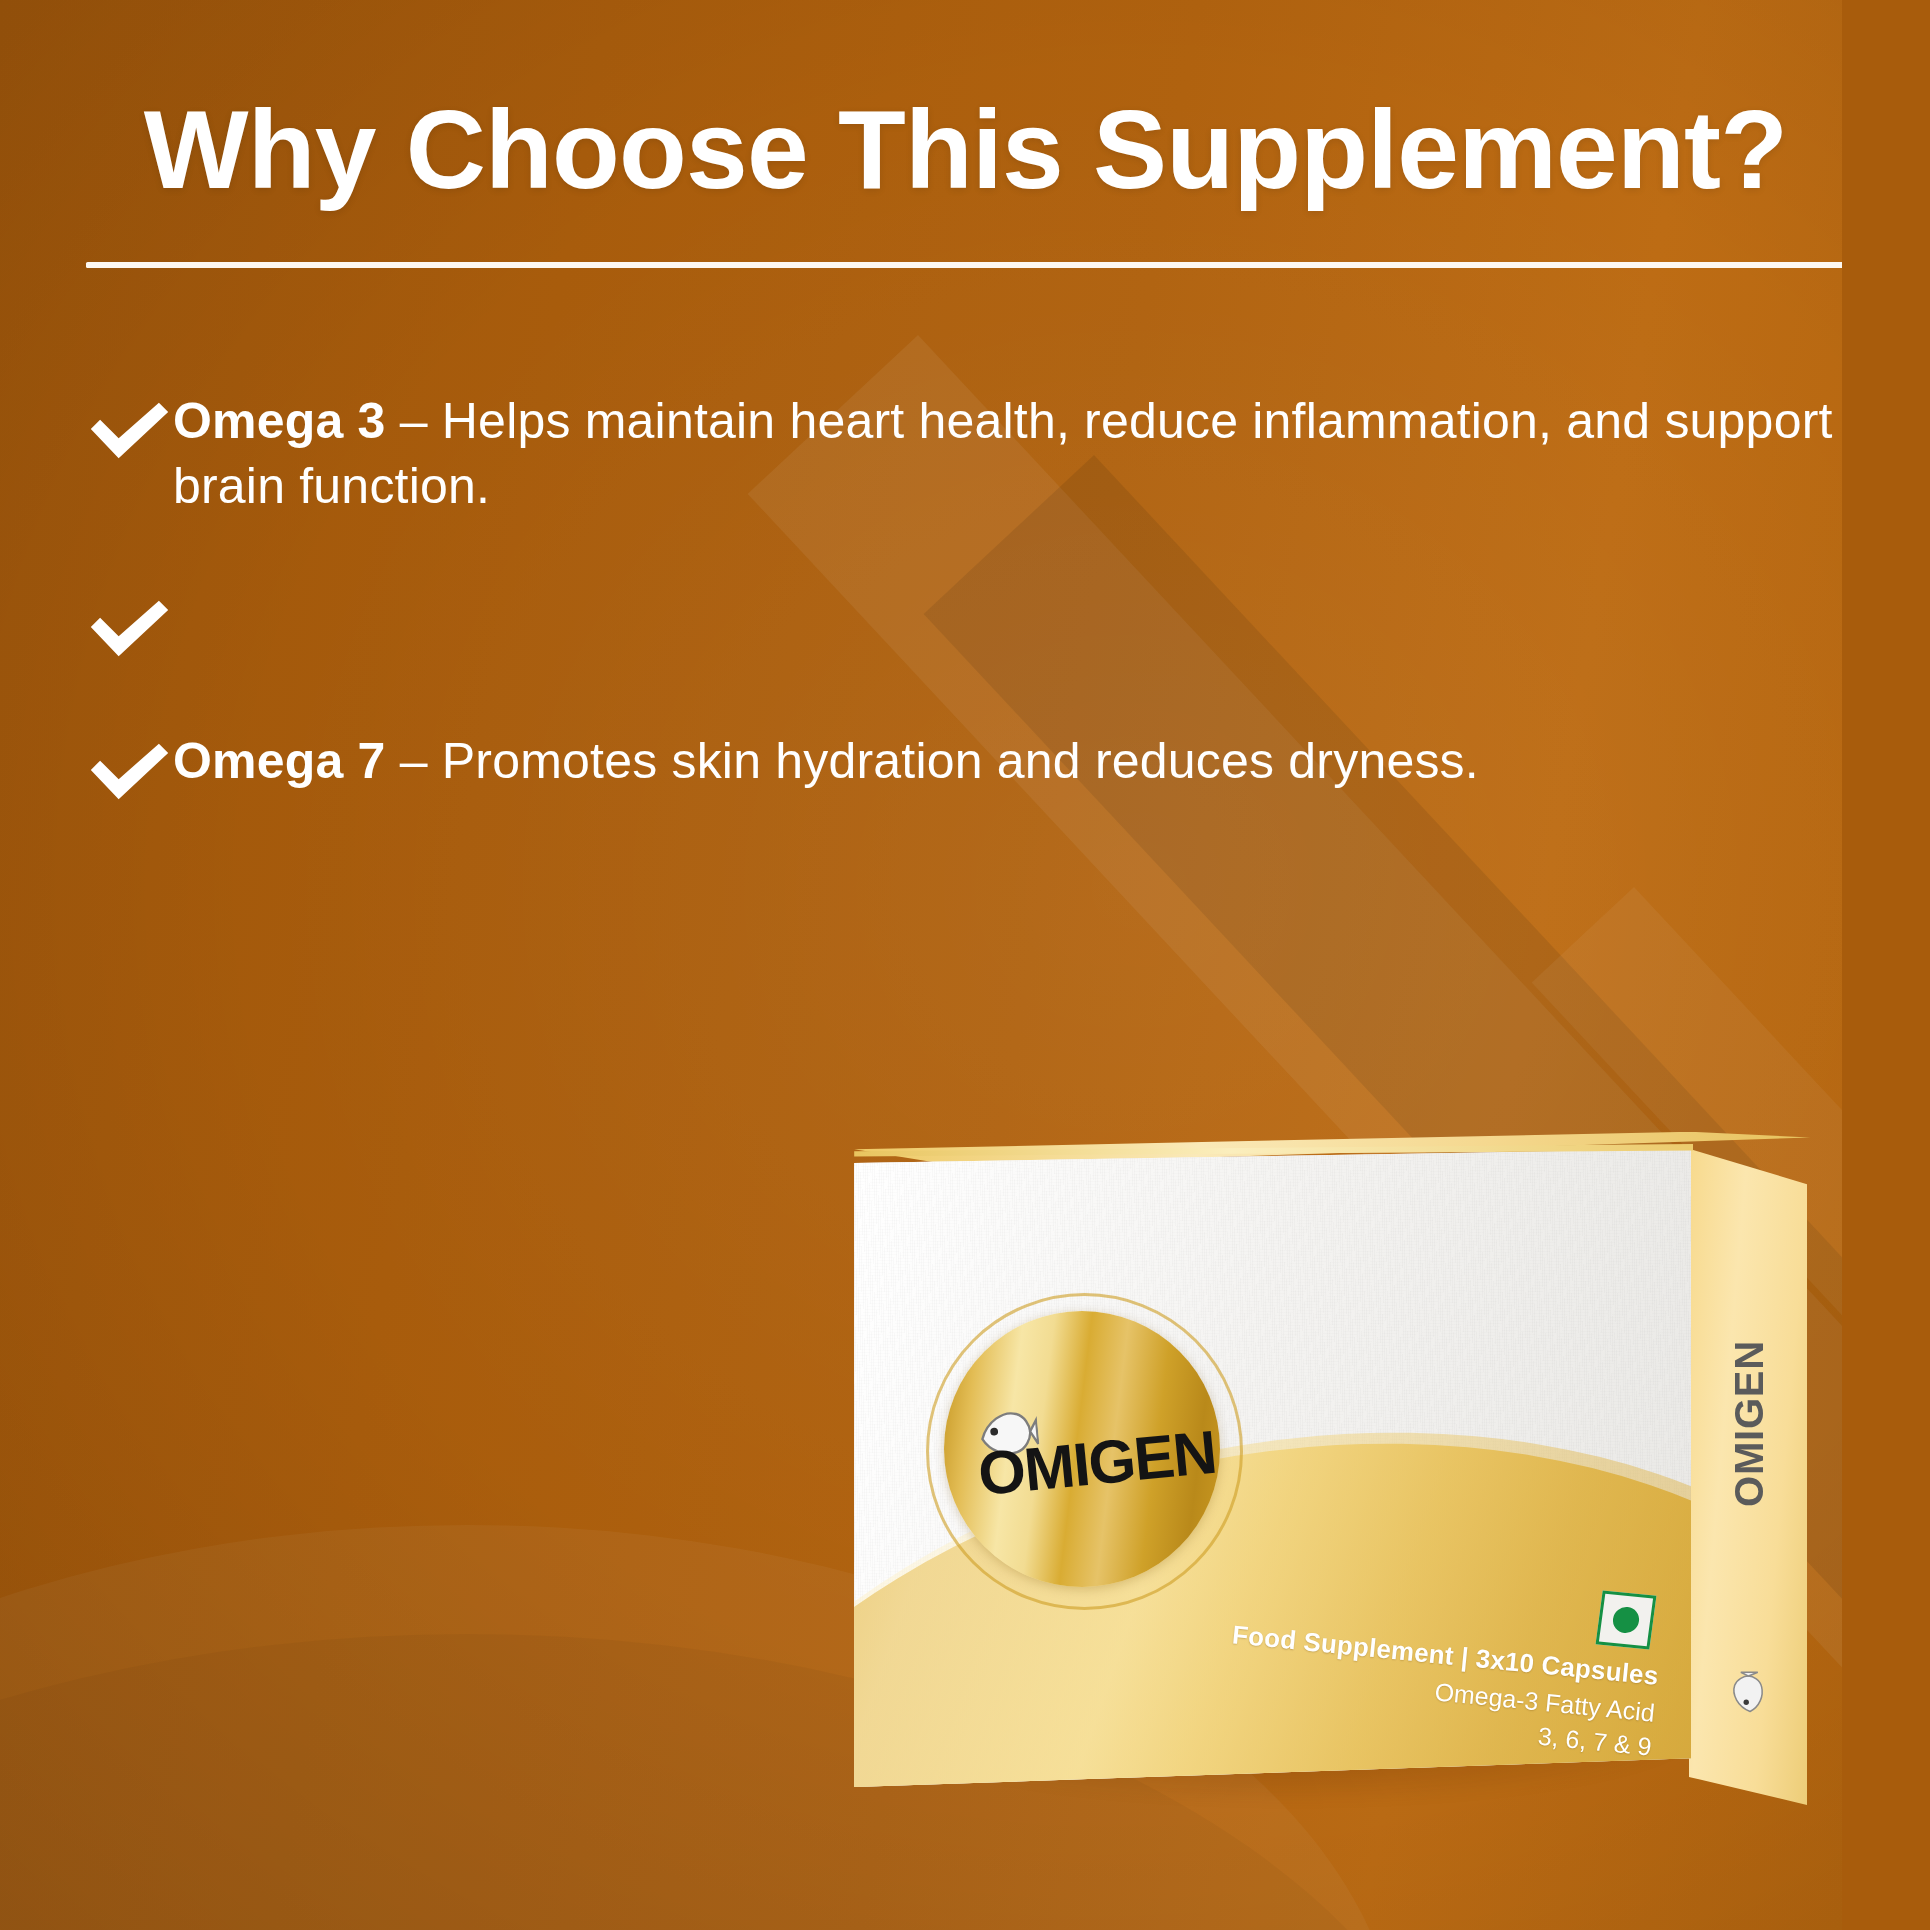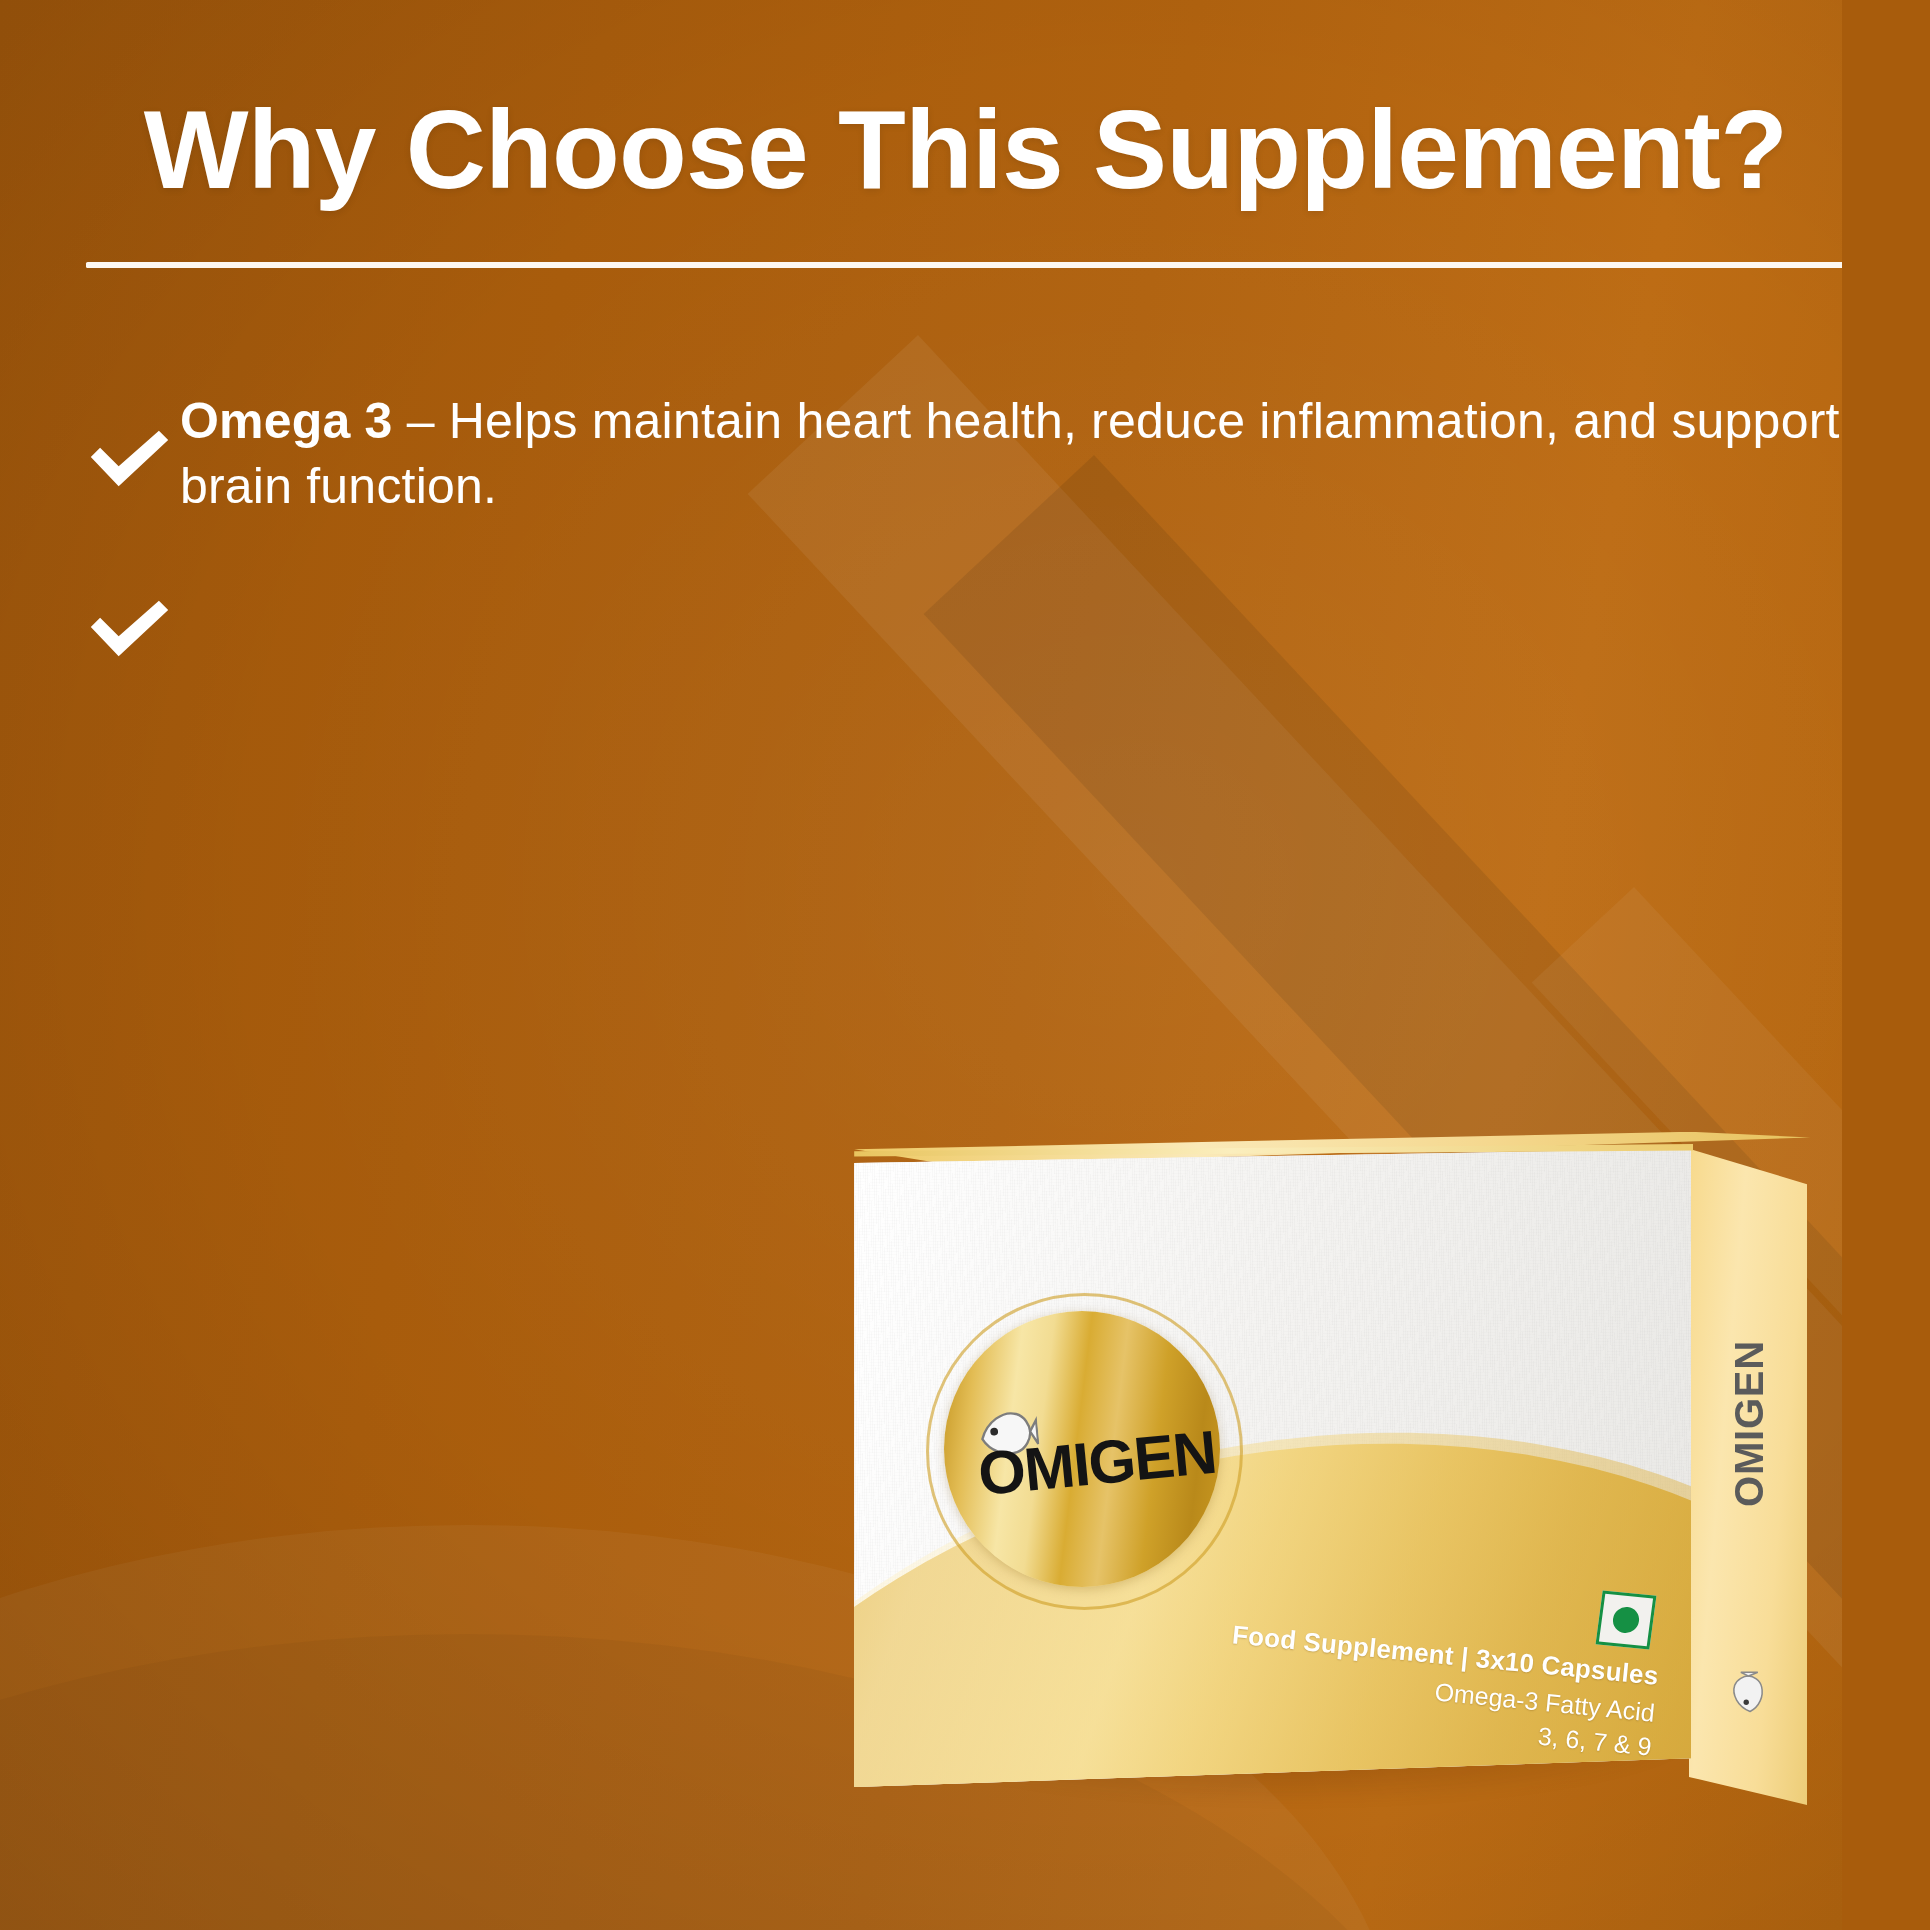--- a/index.html
+++ b/index.html
@@ -83,23 +83,22 @@
 
   
   .list{
     position:absolute;
     left:86px;top:389px;
     width:1782px;
   }
   .item{
     position:relative;
     display:flex;
-    align-items:center;
+    align-items:flex-start;
     margin-bottom:68px;
-    gap:7px;
   }
   .check{
     flex:0 0 auto;
     width:87px;
     padding-top:9.3px;
     display:block;
   }
   .check svg{display:block;}
   .item-text{
     flex:1 1 auto;
@@ -296,20 +295,28 @@
     </div>
 
     <div class="item">
       <span class="check">
         <svg width="87" height="65" viewBox="0 0 112 84">
           <path d="M6 40 L18 28 L42 52 L94 6 L106 18 L42 78 Z" fill="#ffffff"></path>
         </svg>
       </span>
     </div>
 
+    <div class="item">
+      <span class="check">
+        <svg width="87" height="65" viewBox="0 0 112 84">
+          <path d="M6 40 L18 28 L42 52 L94 6 L106 18 L42 78 Z" fill="#ffffff"></path>
+        </svg>
+      </span>
+      <div class="item-text"><b>Omega 7</b><span> – </span><span>Promotes skin hydration and reduces dryness.</span></div>
+    </div>
 
 
   </div>
 
   <div class="product">
     <div class="box-shadow"></div>
 
     <div class="face-top"></div>
 
     <div class="face-side">

